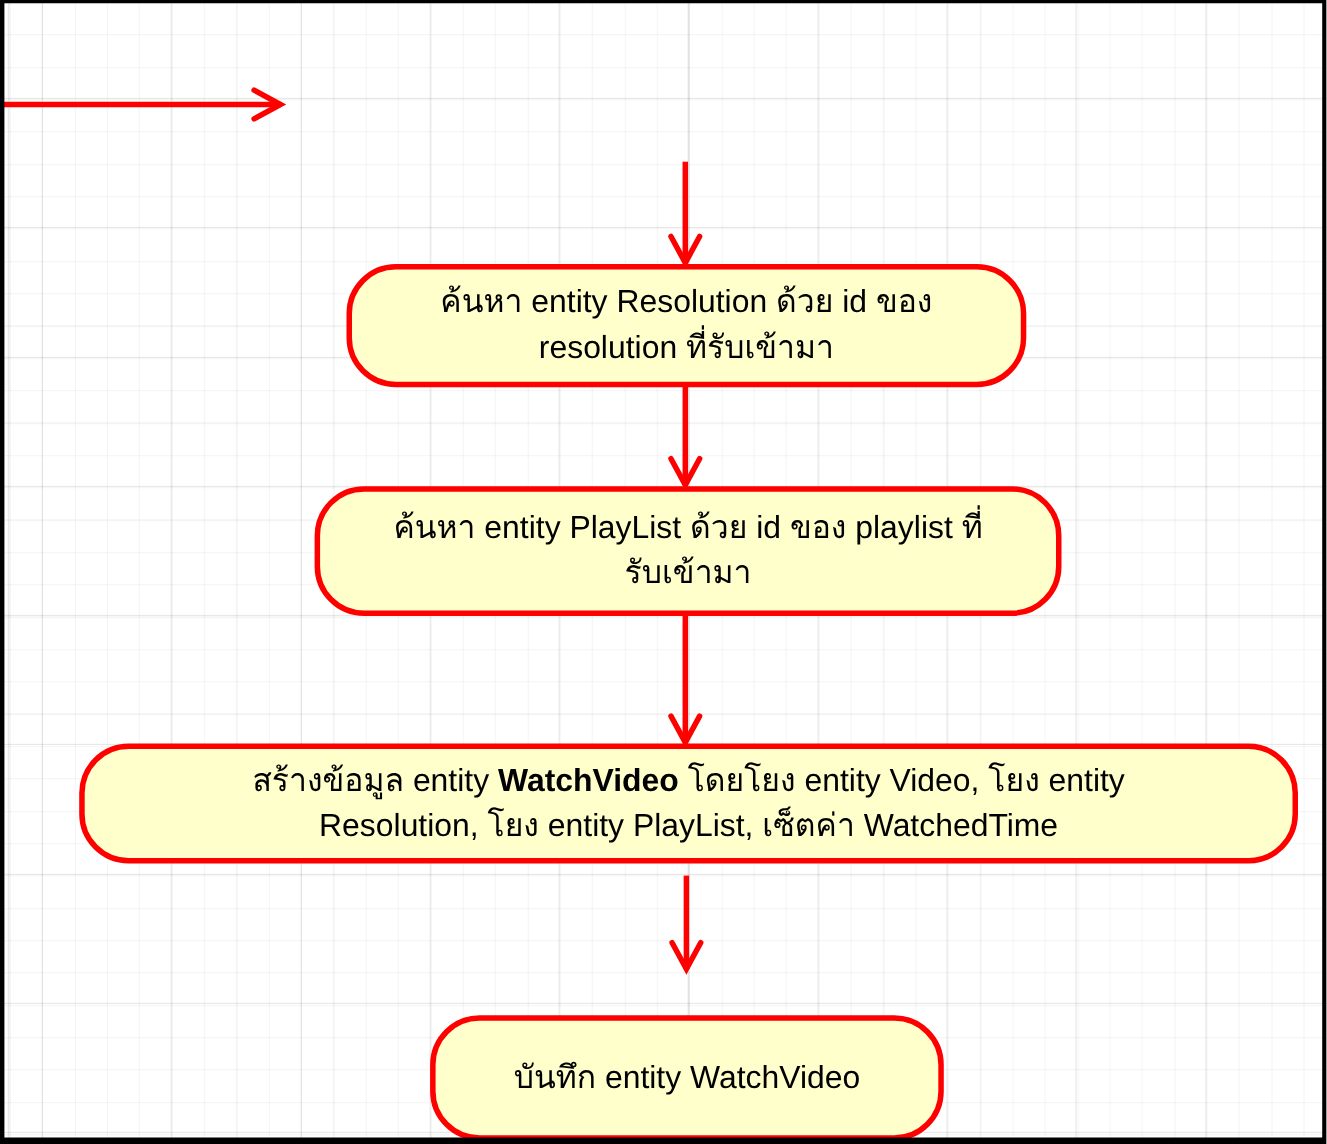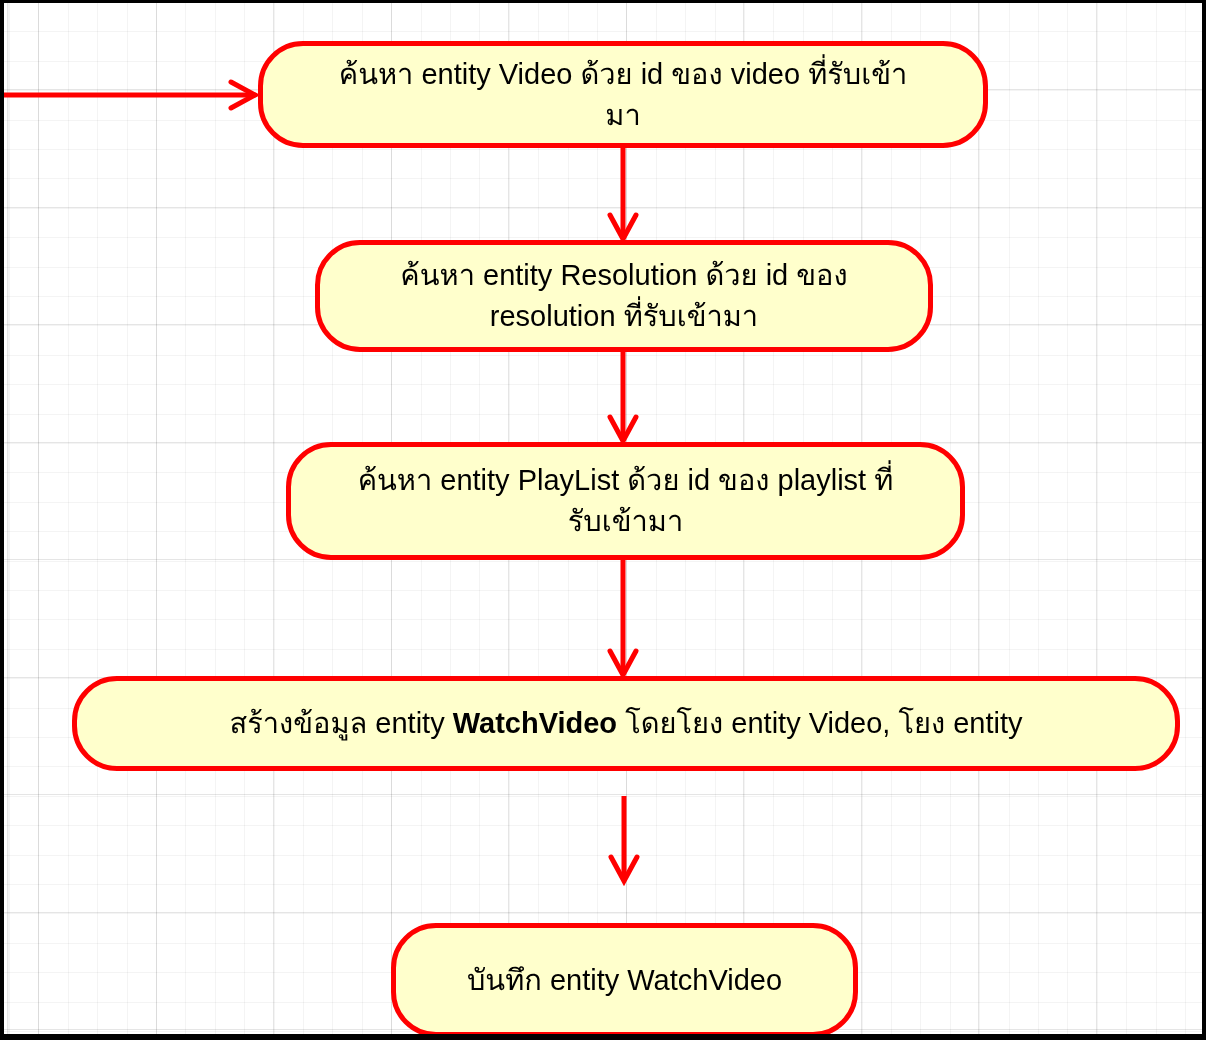--- a/index.html
+++ b/index.html
@@ -52,21 +52,21 @@
     align-items: center;
     justify-content: center;
     text-align: center;
     padding: 2px 14px;
   }
   .node .tl { white-space: nowrap; }
 
   .n1 { left: 258px; top:  41px; width:  730px; height: 107px; }
   .n2 { left: 315px; top: 240px; width:  618px; height: 112px; align-items: center; }
   .n3 { left: 286px; top: 442px; width:  679px; height: 118px; }
-  .n4 { left:  72px; top: 676px; width: 1108px; height: 95px; }
+  .n4 { left:  72px; top: 676px; width: 1108px; height: 109px; }
   .n5 { left: 391px; top: 883px; width:  467px; height: 114px; margin-top: 40px; }
 </style>
 </head>
 <body>
 
 <div class="stage">
 
   <svg class="connectors" viewBox="0 0 1206 1040" xmlns="http://www.w3.org/2000/svg">
     <defs>
       <marker id="arrowOpen" markerUnits="userSpaceOnUse" markerWidth="34" markerHeight="36" refX="28" refY="17" orient="auto">
@@ -74,37 +74,34 @@
       </marker>
     </defs>
     <line x1="3" y1="95" x2="255" y2="95" stroke="#ff0000" stroke-width="5" marker-end="url(#arrowOpen)"></line>
     <line x1="623" y1="147" x2="623" y2="239" stroke="#ff0000" stroke-width="5" marker-end="url(#arrowOpen)"></line>
     <line x1="623" y1="351" x2="623" y2="441" stroke="#ff0000" stroke-width="5" marker-end="url(#arrowOpen)"></line>
     <line x1="623" y1="559" x2="623" y2="675" stroke="#ff0000" stroke-width="5" marker-end="url(#arrowOpen)"></line>
     <line x1="624" y1="796" x2="624" y2="881" stroke="#ff0000" stroke-width="5" marker-end="url(#arrowOpen)"></line>
     <line x1="625" y1="996" x2="625" y2="1040" stroke="#ff0000" stroke-width="5"></line>
   </svg>
 
-  <div class="node n1">
-    <div class="tl">ค้นหา entity Video ด้วย id ของ video ที่รับเข้า</div>
-    <div class="tl">มา</div>
-  </div>
 
   <div class="node n2">
     <div class="tl">ค้นหา entity Resolution ด้วย id ของ</div>
     <div class="tl">resolution ที่รับเข้ามา</div>
   </div>
 
   <div class="node n3">
     <div class="tl">ค้นหา entity PlayList ด้วย id ของ playlist ที่</div>
     <div class="tl">รับเข้ามา</div>
   </div>
 
   <div class="node n4">
     <div class="tl"><span>สร้างข้อมูล entity </span><b>WatchVideo</b><span> โดยโยง entity Video, โยง entity</span></div>
+    <div class="tl">Resolution, โยง entity PlayList, เซ็ตค่า WatchedTime</div>
   </div>
 
   <div class="node n5">
     <div class="tl">บันทึก entity WatchVideo</div>
   </div>
 
   <div class="frame"></div>
 </div>
 
 </body></html>

